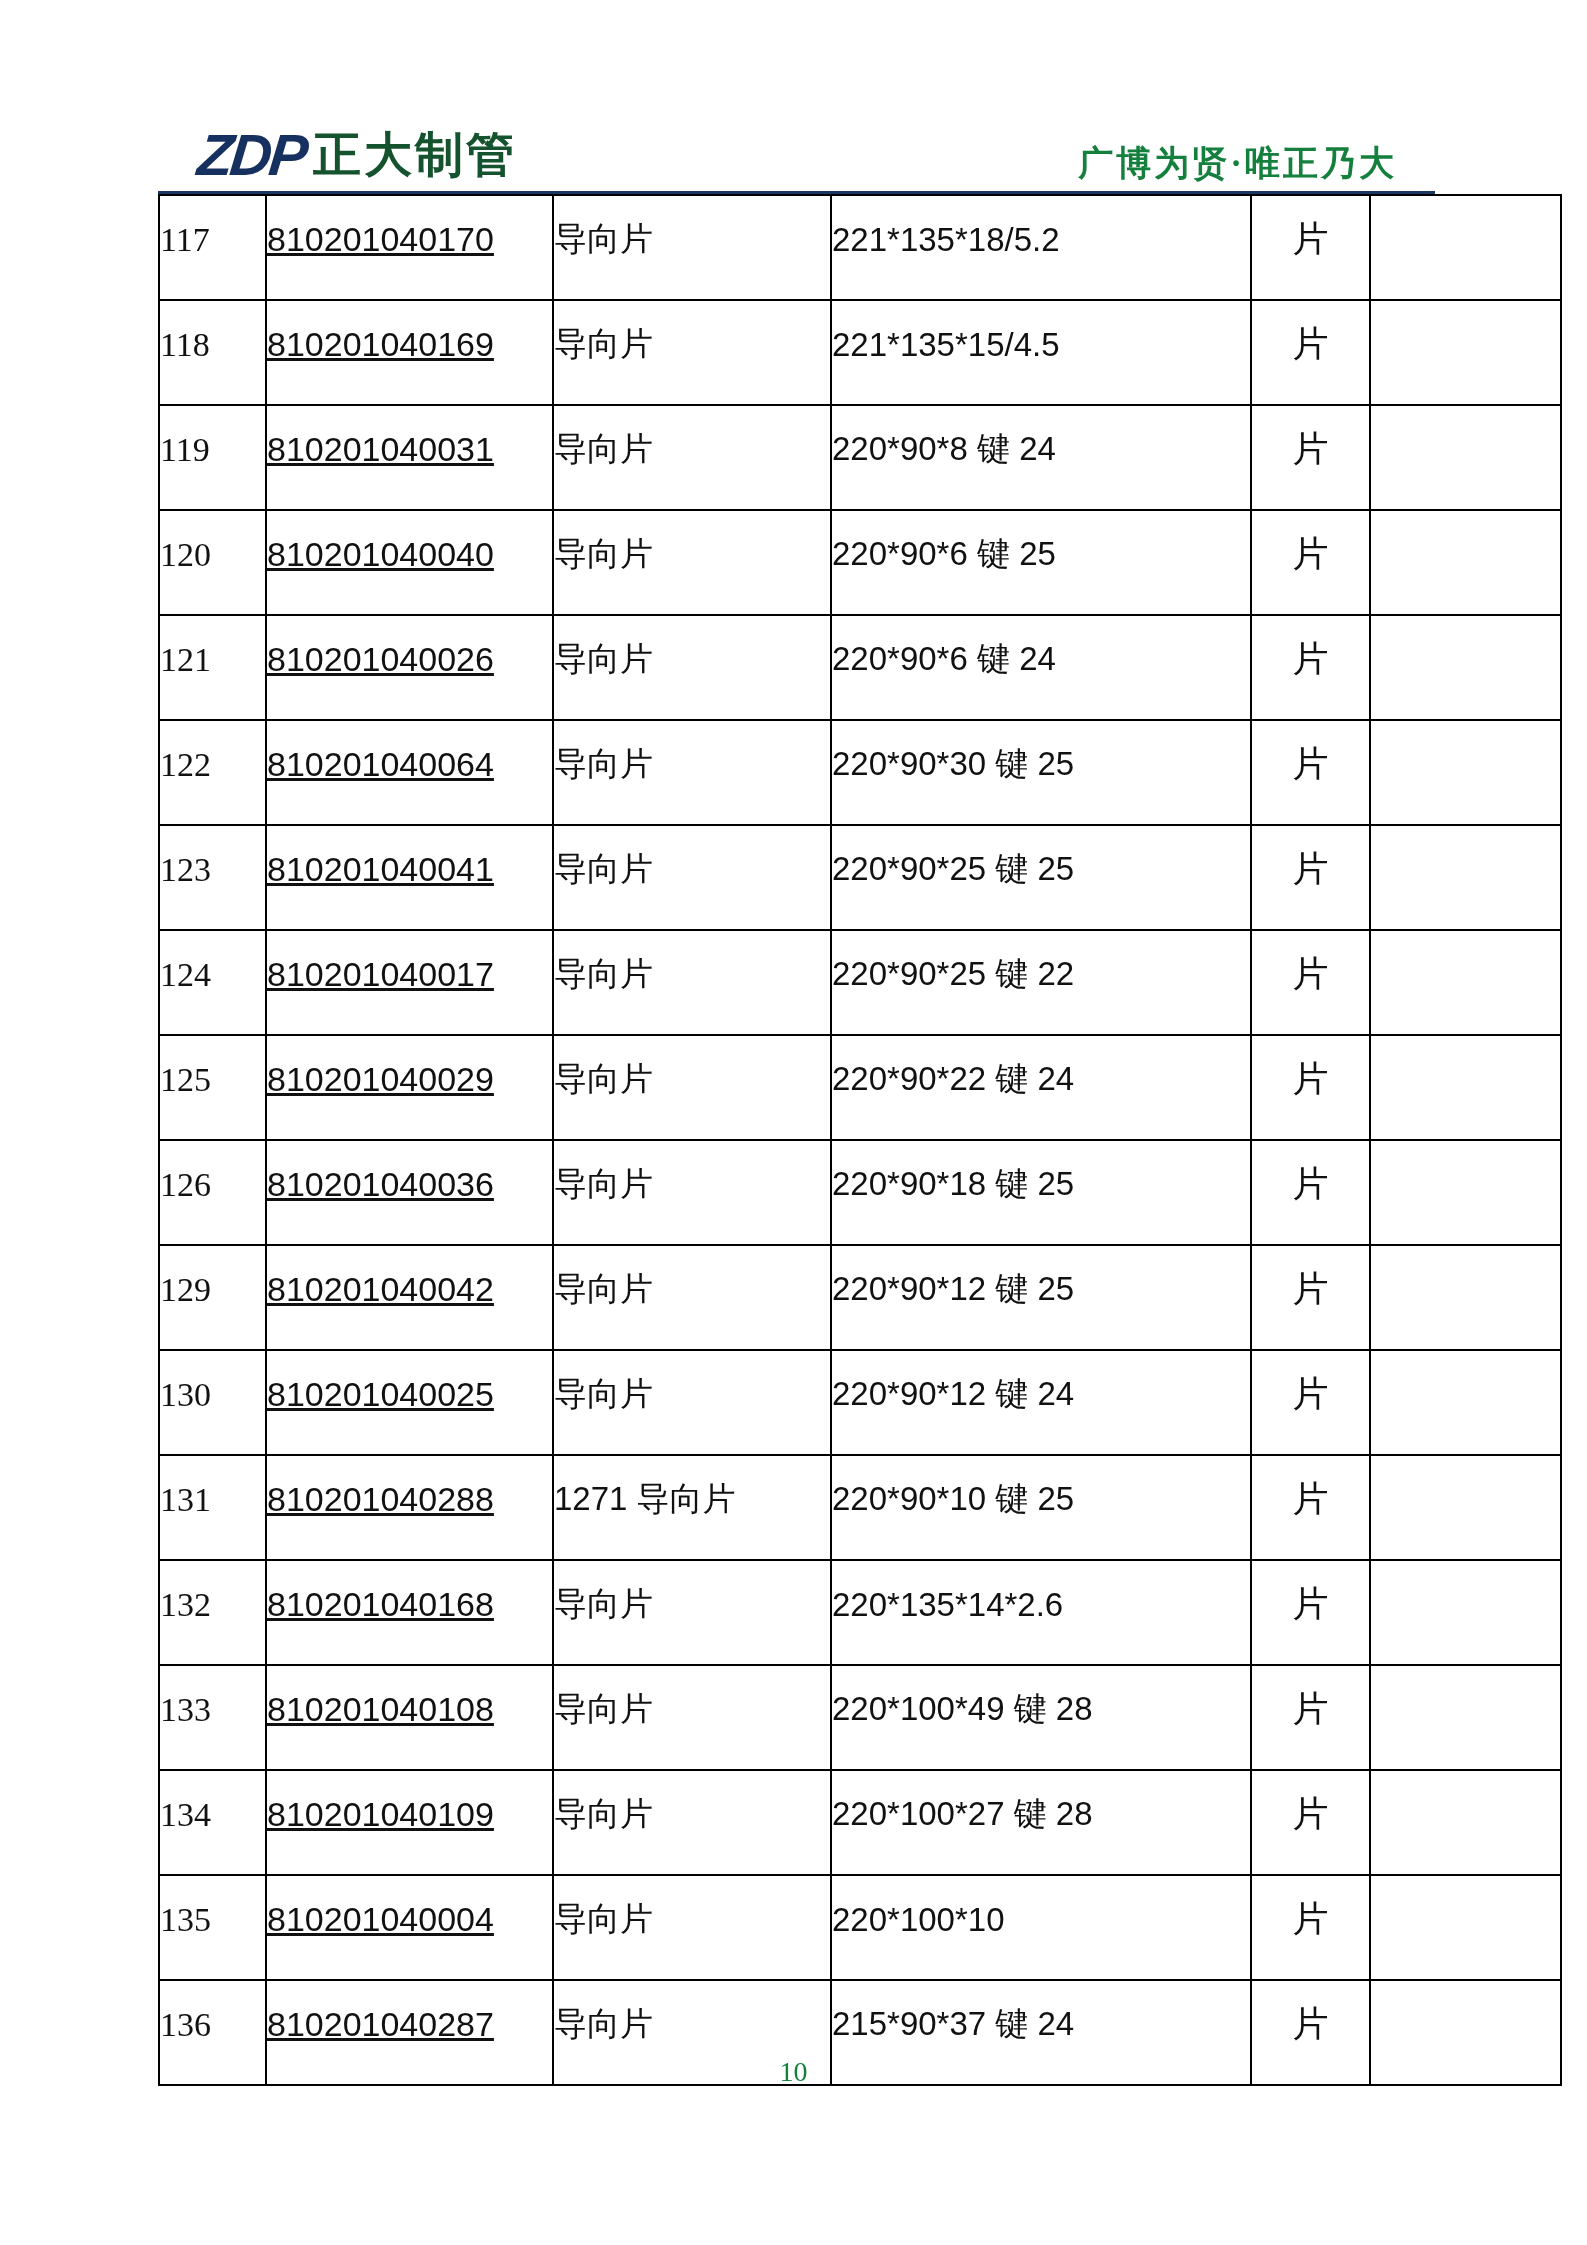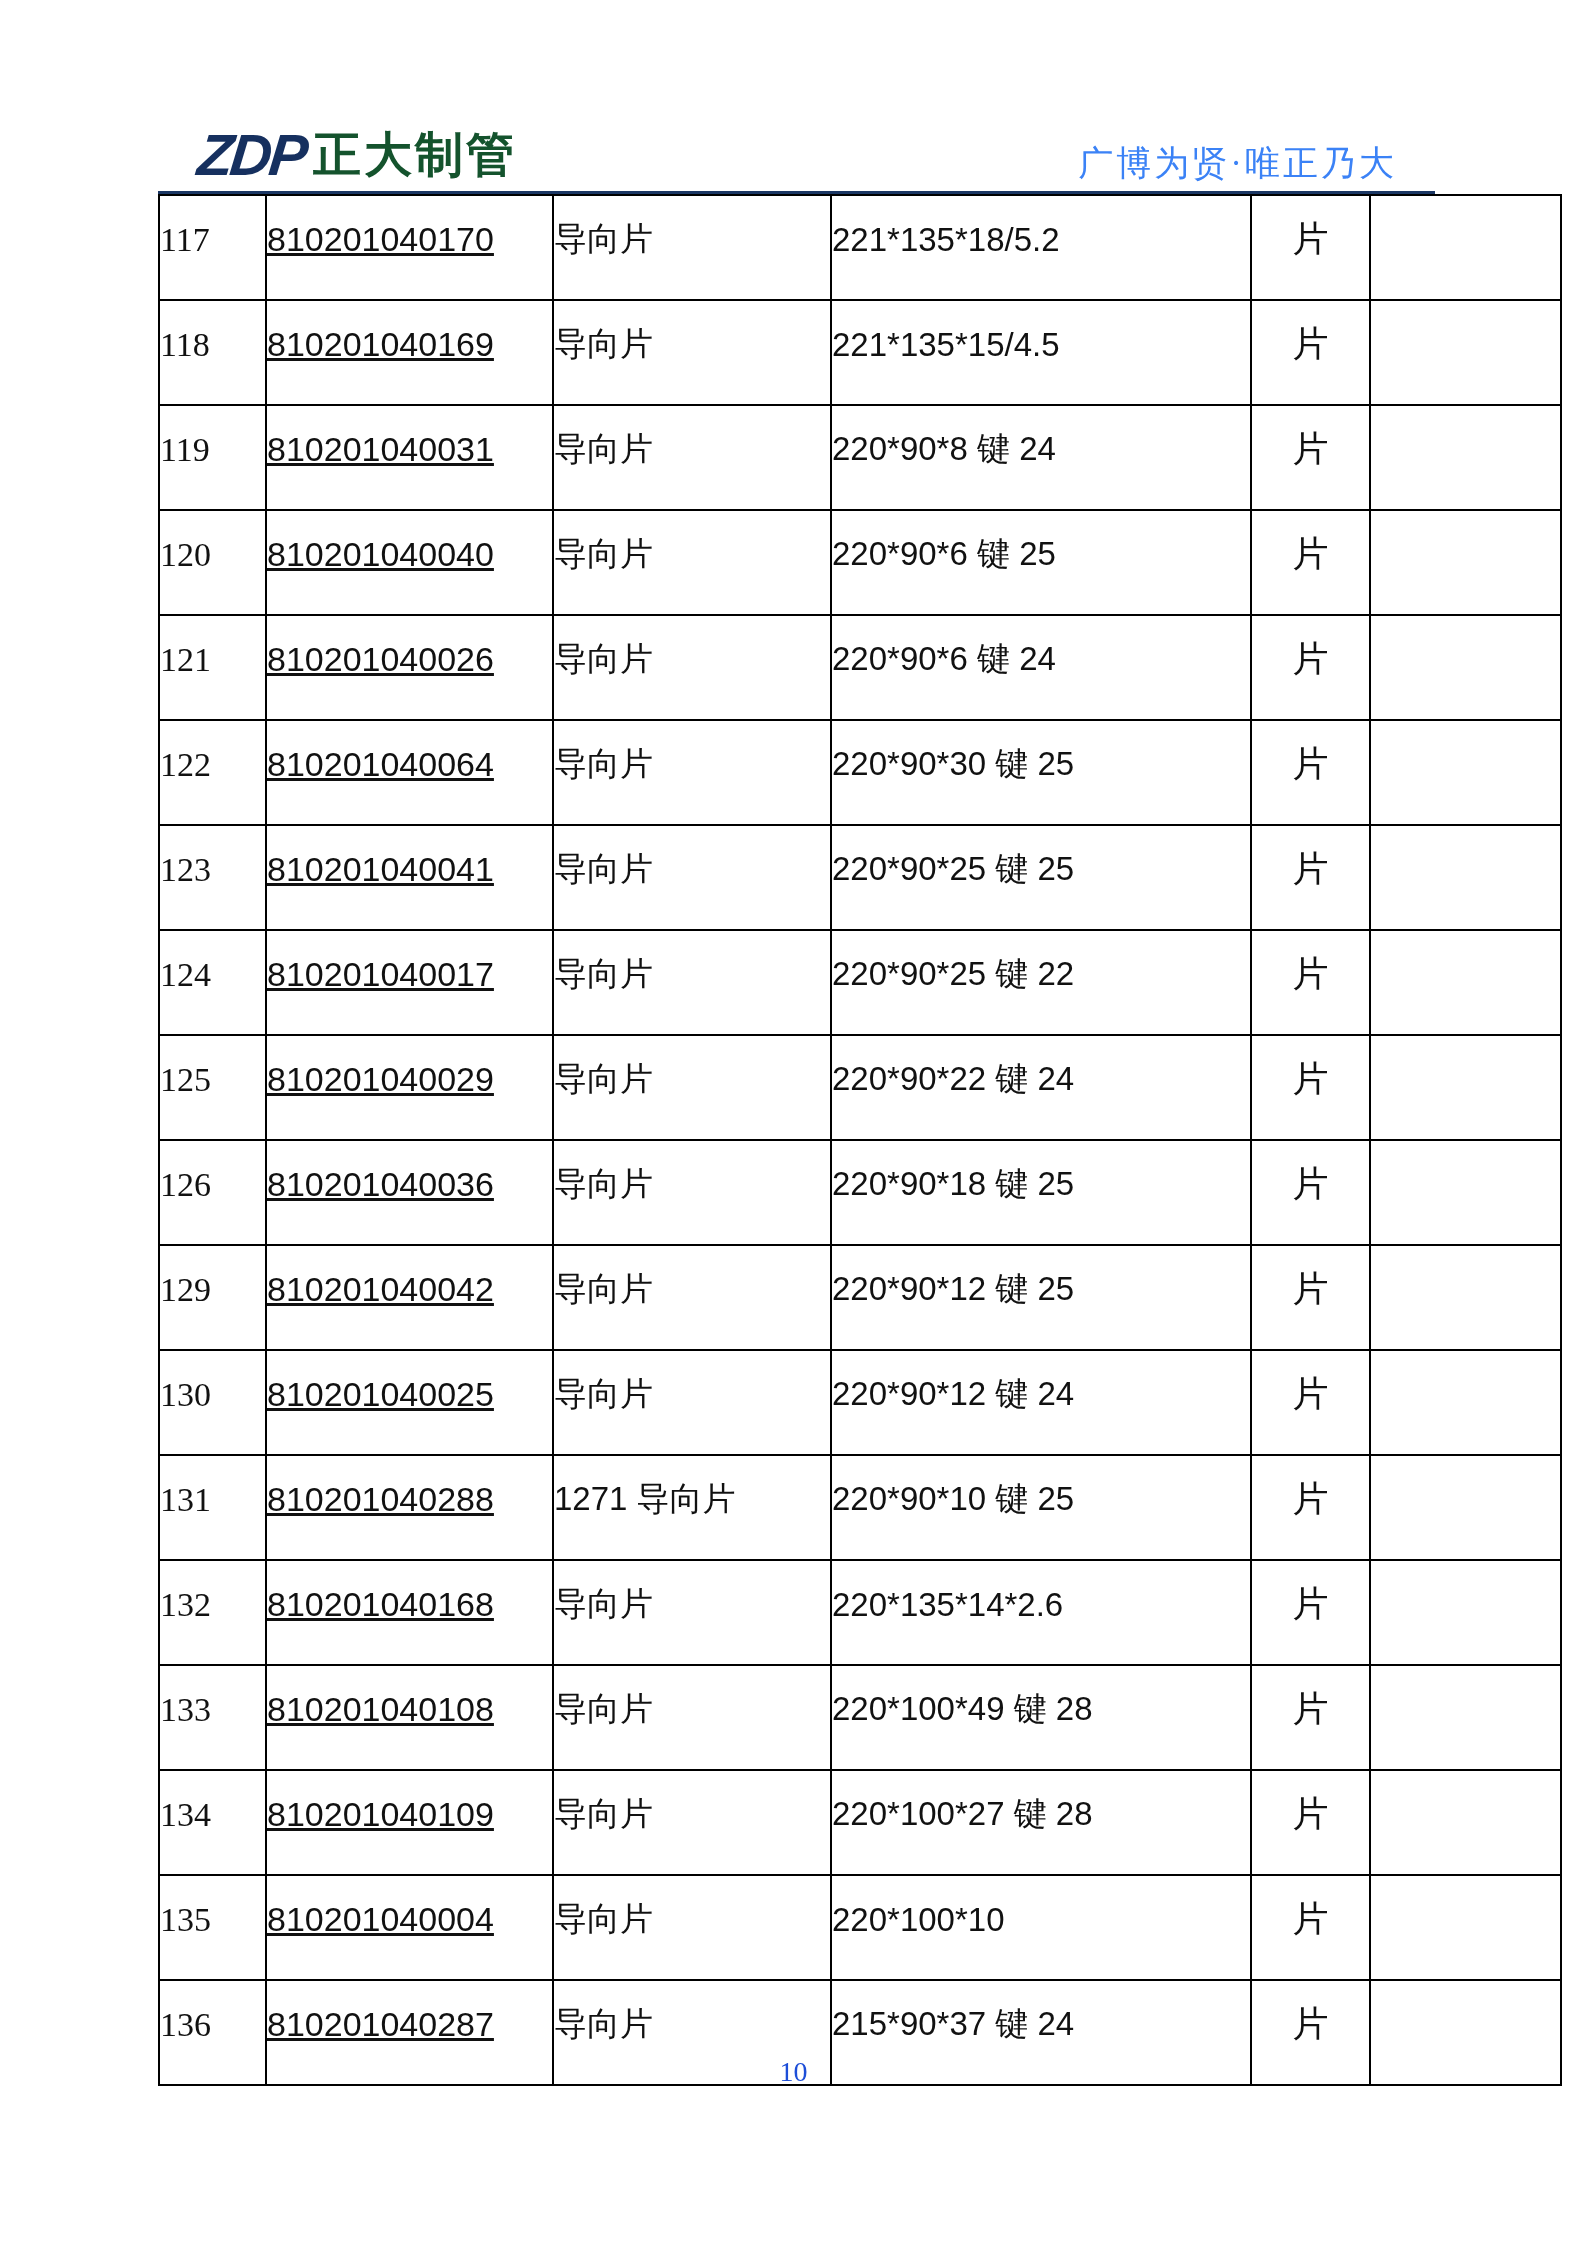--- a/index.html
+++ b/index.html
@@ -28,23 +28,23 @@
   .logo-name {
     margin-left:8px;
     font-weight:bold;
     font-size:48px; line-height:1;
     color:#14532d;
     letter-spacing:3px;
   }
   .tagline {
     position:absolute; right:190px; top:146px;
     font-family:"Liberation Serif", serif;
-    font-weight:normal;
+    font-weight:bold;
     font-size:35px; line-height:1;
-    color:#3b82f6;
+    color:#15803d;
     letter-spacing:3px;
     white-space:nowrap;
   }
   .header-rule {
     position:absolute; left:158px; top:191px;
     width:1277px; height:5px;
     background:#1b3764;
   }
 
   
@@ -76,21 +76,21 @@
   }
   td.col-remark { }
 
   
   .page-number {
     position:absolute; left:0; top:2056px;
     width:100%;
     text-align:center;
     font-family:"Liberation Serif", serif;
     font-size:28px;
-    color:#1d4ed8;
+    color:#15803d;
   }
 </style>
 </head>
 <body>
 
 <div class="page">
 
   <div class="brand">
     <span class="logo-zdp">ZDP</span>
     <span class="logo-name">正大制管</span>

